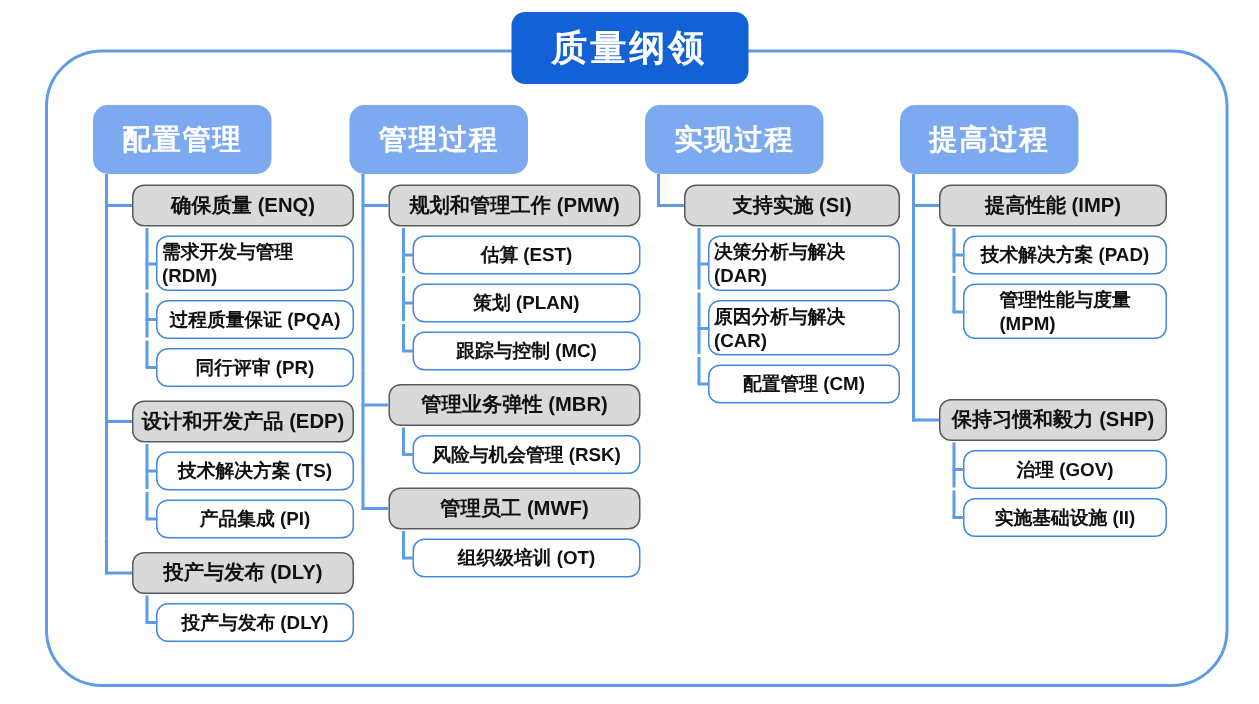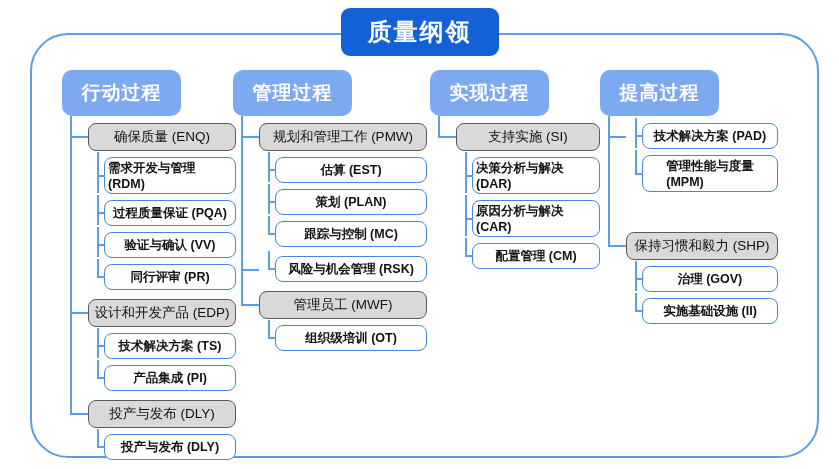--- a/index.html
+++ b/index.html
@@ -36,21 +36,21 @@
     content:""; position:absolute; left:-18px; top:13px; width:18px; height:2px; background:#5E9CE6;
   }
   .group::after {
     content:""; position:absolute; left:-18px; top:calc(0px - var(--gt)); bottom:0; width:2px; background:#5E9CE6;
   }
   .group:last-child::after { bottom:auto; height:calc(var(--gt) + 15px); }
   .gbox {
     min-height:28px; box-sizing:border-box; background:#D9D9D9;
     border:1.5px solid #5A5A5A; border-radius:8px;
     display:flex; align-items:center; justify-content:center; text-align:center;
-    font-size:13.5px; font-weight:normal; color:#111; padding:2px 4px; white-space:nowrap;
+    font-size:13.5px; font-weight:bold; color:#111; padding:2px 4px; white-space:nowrap;
   }
   .children { margin-left:8px; padding-left:8px; }
   .child {
     position:relative; margin-top:6px; min-height:26px; box-sizing:border-box;
     background:#fff; border:1.5px solid #4387E2; border-radius:8px;
     display:flex; align-items:center; justify-content:center; text-align:left;
     font-size:12.5px; font-weight:bold; color:#111; padding:2px 3px; white-space:pre-line;
   }
   .child::before {
     content:""; position:absolute; left:-8px; top:calc(50% - 1px); width:8px; height:2px; background:#5E9CE6;
@@ -61,28 +61,27 @@
   .child:last-child::after { bottom:auto; height:calc(50% + 6px); }
 </style>
 </head>
 <body>
 
 <div class="canvas">
   <div class="outer"></div>
   <div class="title">质量纲领</div>
 
   <div class="col c1">
-    <div class="col-header">行动过程</div>
+    <div class="col-header">配置管理</div>
     <div class="groups">
       <div class="group g-first">
         <div class="gbox">确保质量 (ENQ)</div>
         <div class="children">
           <div class="child">需求开发与管理 (RDM)</div>
           <div class="child">过程质量保证 (PQA)</div>
-          <div class="child">验证与确认 (VV)</div>
           <div class="child">同行评审 (PR)</div>
         </div>
       </div>
       <div class="group">
         <div class="gbox">设计和开发产品 (EDP)</div>
         <div class="children">
           <div class="child">技术解决方案 (TS)</div>
           <div class="child">产品集成 (PI)</div>
         </div>
       </div>
@@ -100,20 +99,21 @@
     <div class="groups">
       <div class="group g-first">
         <div class="gbox">规划和管理工作 (PMW)</div>
         <div class="children">
           <div class="child">估算 (EST)</div>
           <div class="child">策划 (PLAN)</div>
           <div class="child">跟踪与控制 (MC)</div>
         </div>
       </div>
       <div class="group">
+        <div class="gbox">管理业务弹性 (MBR)</div>
         <div class="children">
           <div class="child">风险与机会管理 (RSK)</div>
         </div>
       </div>
       <div class="group">
         <div class="gbox">管理员工 (MWF)</div>
         <div class="children">
           <div class="child">组织级培训 (OT)</div>
         </div>
       </div>
@@ -131,20 +131,21 @@
           <div class="child">配置管理 (CM)</div>
         </div>
       </div>
     </div>
   </div>
 
   <div class="col c4">
     <div class="col-header">提高过程</div>
     <div class="groups">
       <div class="group g-first">
+        <div class="gbox">提高性能 (IMP)</div>
         <div class="children">
           <div class="child">技术解决方案 (PAD)</div>
           <div class="child">管理性能与度量
 (MPM)</div>
         </div>
       </div>
       <div class="group g-far">
         <div class="gbox">保持习惯和毅力 (SHP)</div>
         <div class="children">
           <div class="child">治理 (GOV)</div>

